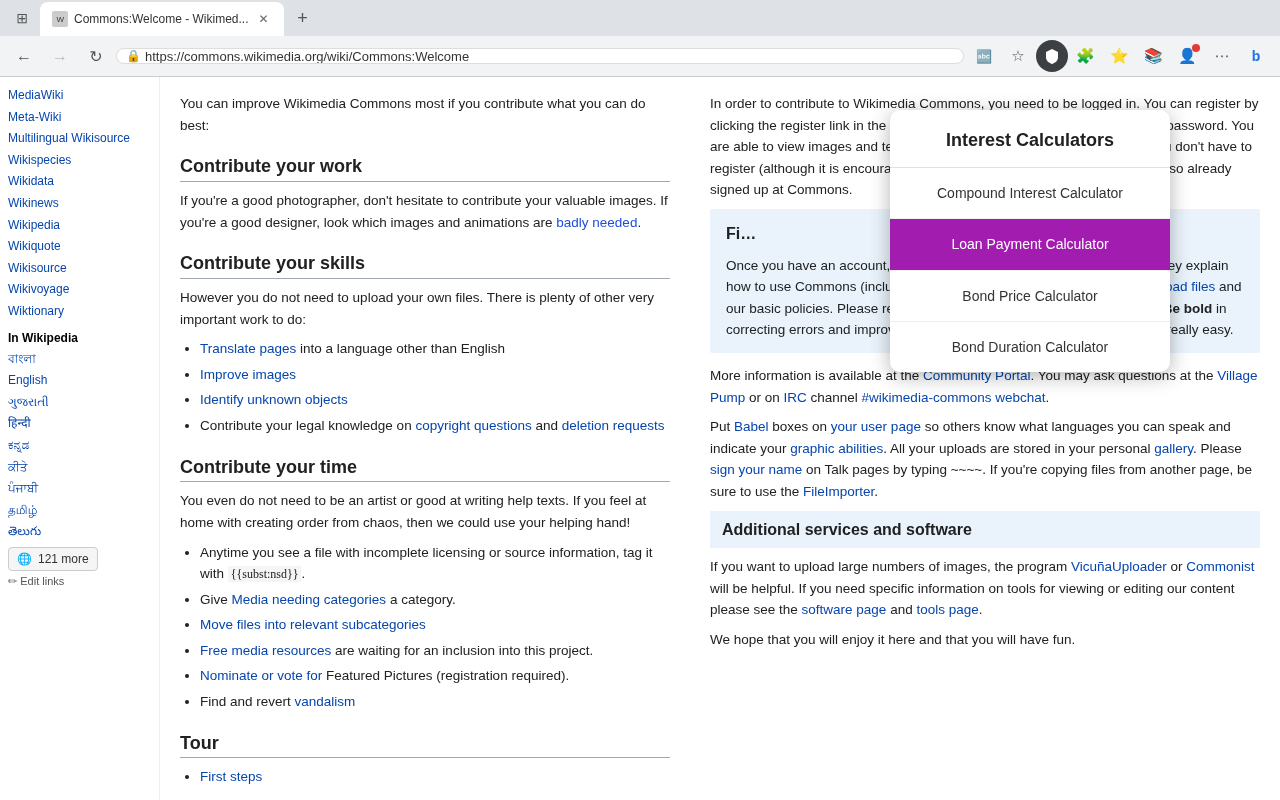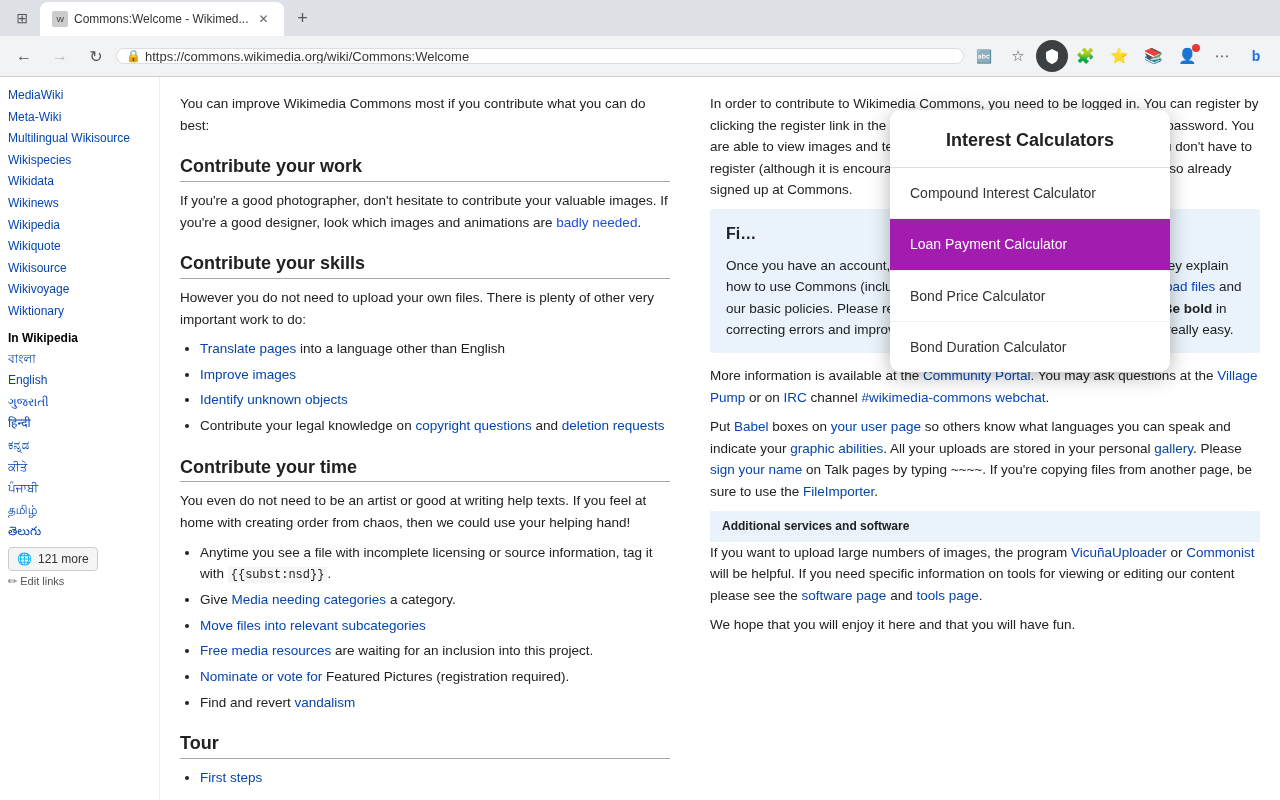--- a/index.html
+++ b/index.html
@@ -216,21 +216,21 @@
       margin: 16px 0 8px;
     }
     .article-p {
       margin-bottom: 8px;
     }
     .article-link { color: #0645ad; cursor: pointer; }
     .article-link.red { color: #1d4ed8; }
     .article-ul { padding-left: 20px; margin-bottom: 8px; }
     .article-ul li { margin-bottom: 4px; }
     .code-inline {
-      font-family: Liberation Mono, monospace;
+      font-family: Liberation Serif, serif;
       background: #f5f5f5;
       padding: 1px 3px;
       font-size: 12px;
     }
     .bold { font-weight: bold; }
 
     
     .right-pane {
       flex: 1;
       padding: 16px 20px;
@@ -249,25 +249,25 @@
       border-radius: 2px;
     }
     .blue-section-title {
       font-size: 16px;
       font-weight: bold;
       margin-bottom: 8px;
     }
 
     
     .add-services-title {
-      font-size: 12px;
+      font-size: 16px;
       font-weight: bold;
       background: #eaf3fb;
       padding: 6px 12px;
-      margin-bottom: 0;
+      margin-bottom: 8px;
     }
 
     
     .dropdown-overlay {
       position: absolute;
       top: 0;
       left: 200px;
       width: 280px;
       background: #fff;
       border-radius: 10px;
@@ -279,21 +279,21 @@
     .dropdown-title {
       text-align: center;
       font-size: 18px;
       font-weight: bold;
       padding: 16px 20px 12px;
       border-bottom: 1px solid #e0e0e0;
     }
     .dropdown-item {
       display: flex;
       align-items: center;
-      justify-content: flex-start;
+      justify-content: center;
       padding: 14px 20px;
       cursor: pointer;
       font-size: 14px;
       color: #333;
       border-bottom: 1px solid #f0f0f0;
     }
     .dropdown-item.active {
       background: #a21caf;
       color: #fff;
       font-weight: 500;

